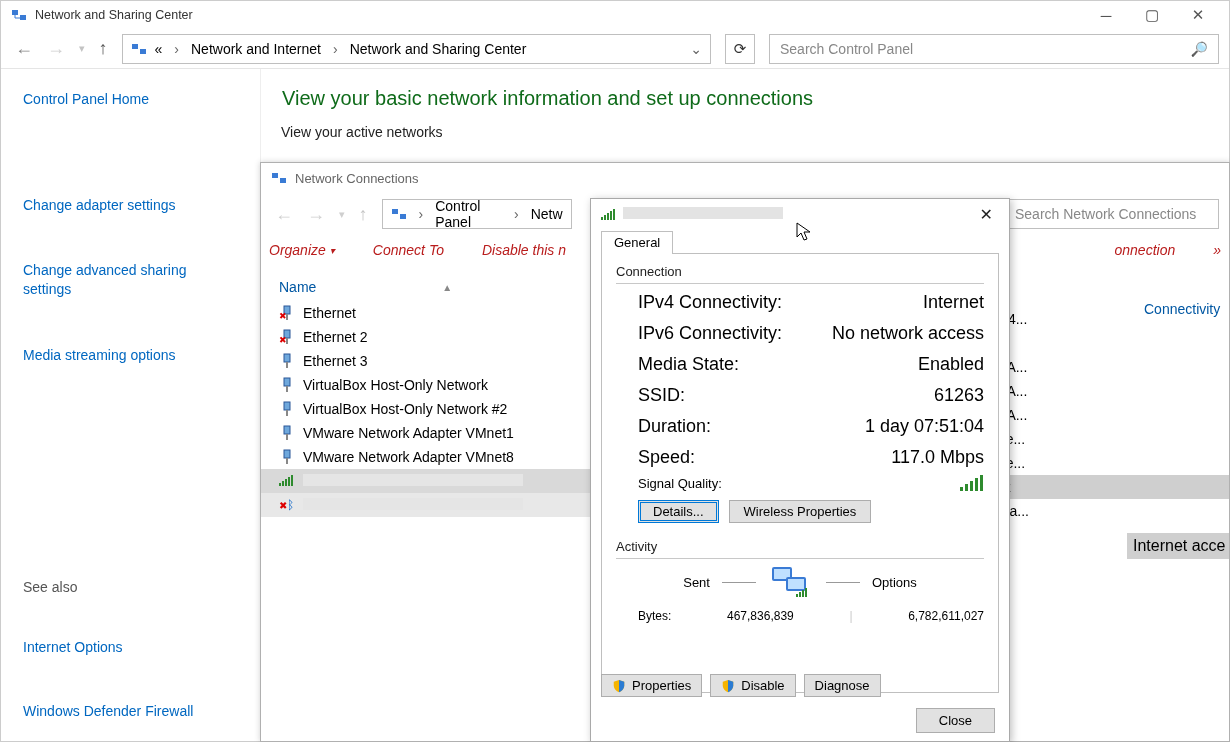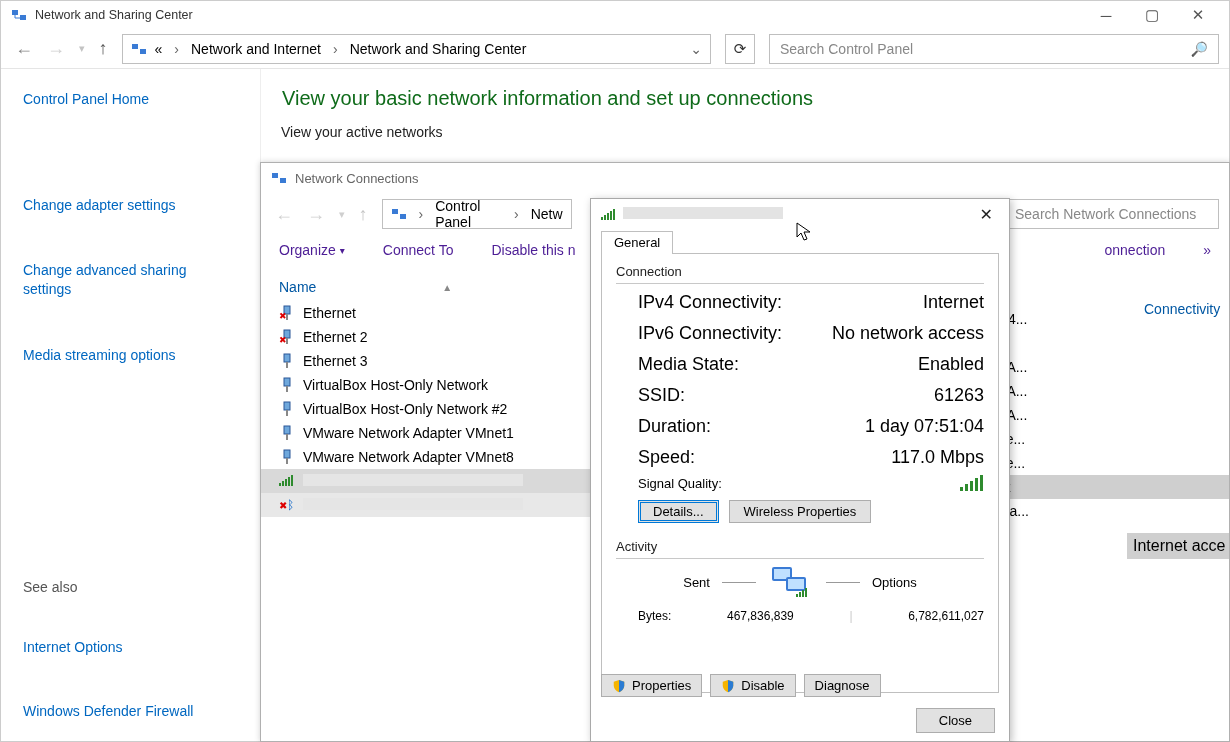--- a/index.html
+++ b/index.html
@@ -31,21 +31,21 @@
   .sidebar a { color:#0067c0; font-size:14px; margin:8px 0; text-decoration:none; cursor:pointer; }
   .sidebar .gap { flex:1; }
   .sidebar .seealso { color:#555; font-size:14px; margin-bottom:4px; }
 
   .main { flex:1; padding:14px 20px; position:relative; }
   .main h1 { font-weight:400; font-size:20px; color:#0f6b1a; margin:4px 0 14px 1px; }
   .main .sub { font-size:14px; color:#222; }
 
   
   .win-nc { position:absolute; left:260px; top:162px; width:970px; height:580px; background:#fff; border:1px solid #b0b0b0; box-shadow:0 0 6px rgba(0,0,0,.18); }
-  .toolbar2 { height:30px; display:flex; align-items:center; padding:0 18px; gap:38px; color:#4c1d95; font-size:14px; border-bottom:0; }
+  .toolbar2 { height:30px; display:flex; align-items:center; padding:0 8px; gap:38px; color:#b91c1c; font-size:14px; border-bottom:0;font-style:italic; }
   .toolbar2 .item { display:flex; align-items:center; gap:4px; }
   .nc-body { display:flex; }
   .nc-list { width:330px; padding:8px 0; }
   .col-hdr { padding:6px 18px; color:#0057a3; font-size:14px; display:flex; align-items:center; gap:6px; }
   .col-hdr .sort { margin-left:120px; color:#888; font-size:10px; }
   .conn-row { display:flex; align-items:center; gap:8px; padding:4px 12px 4px 18px; font-size:14px; }
   .conn-row.sel { background:#d9d9d9; }
   .conn-row.sel2 { background:#e8e8e8; }
   .conn-icon { width:16px; height:16px; display:inline-block; }
   .conn-icon.eth-x svg { overflow:visible; }

